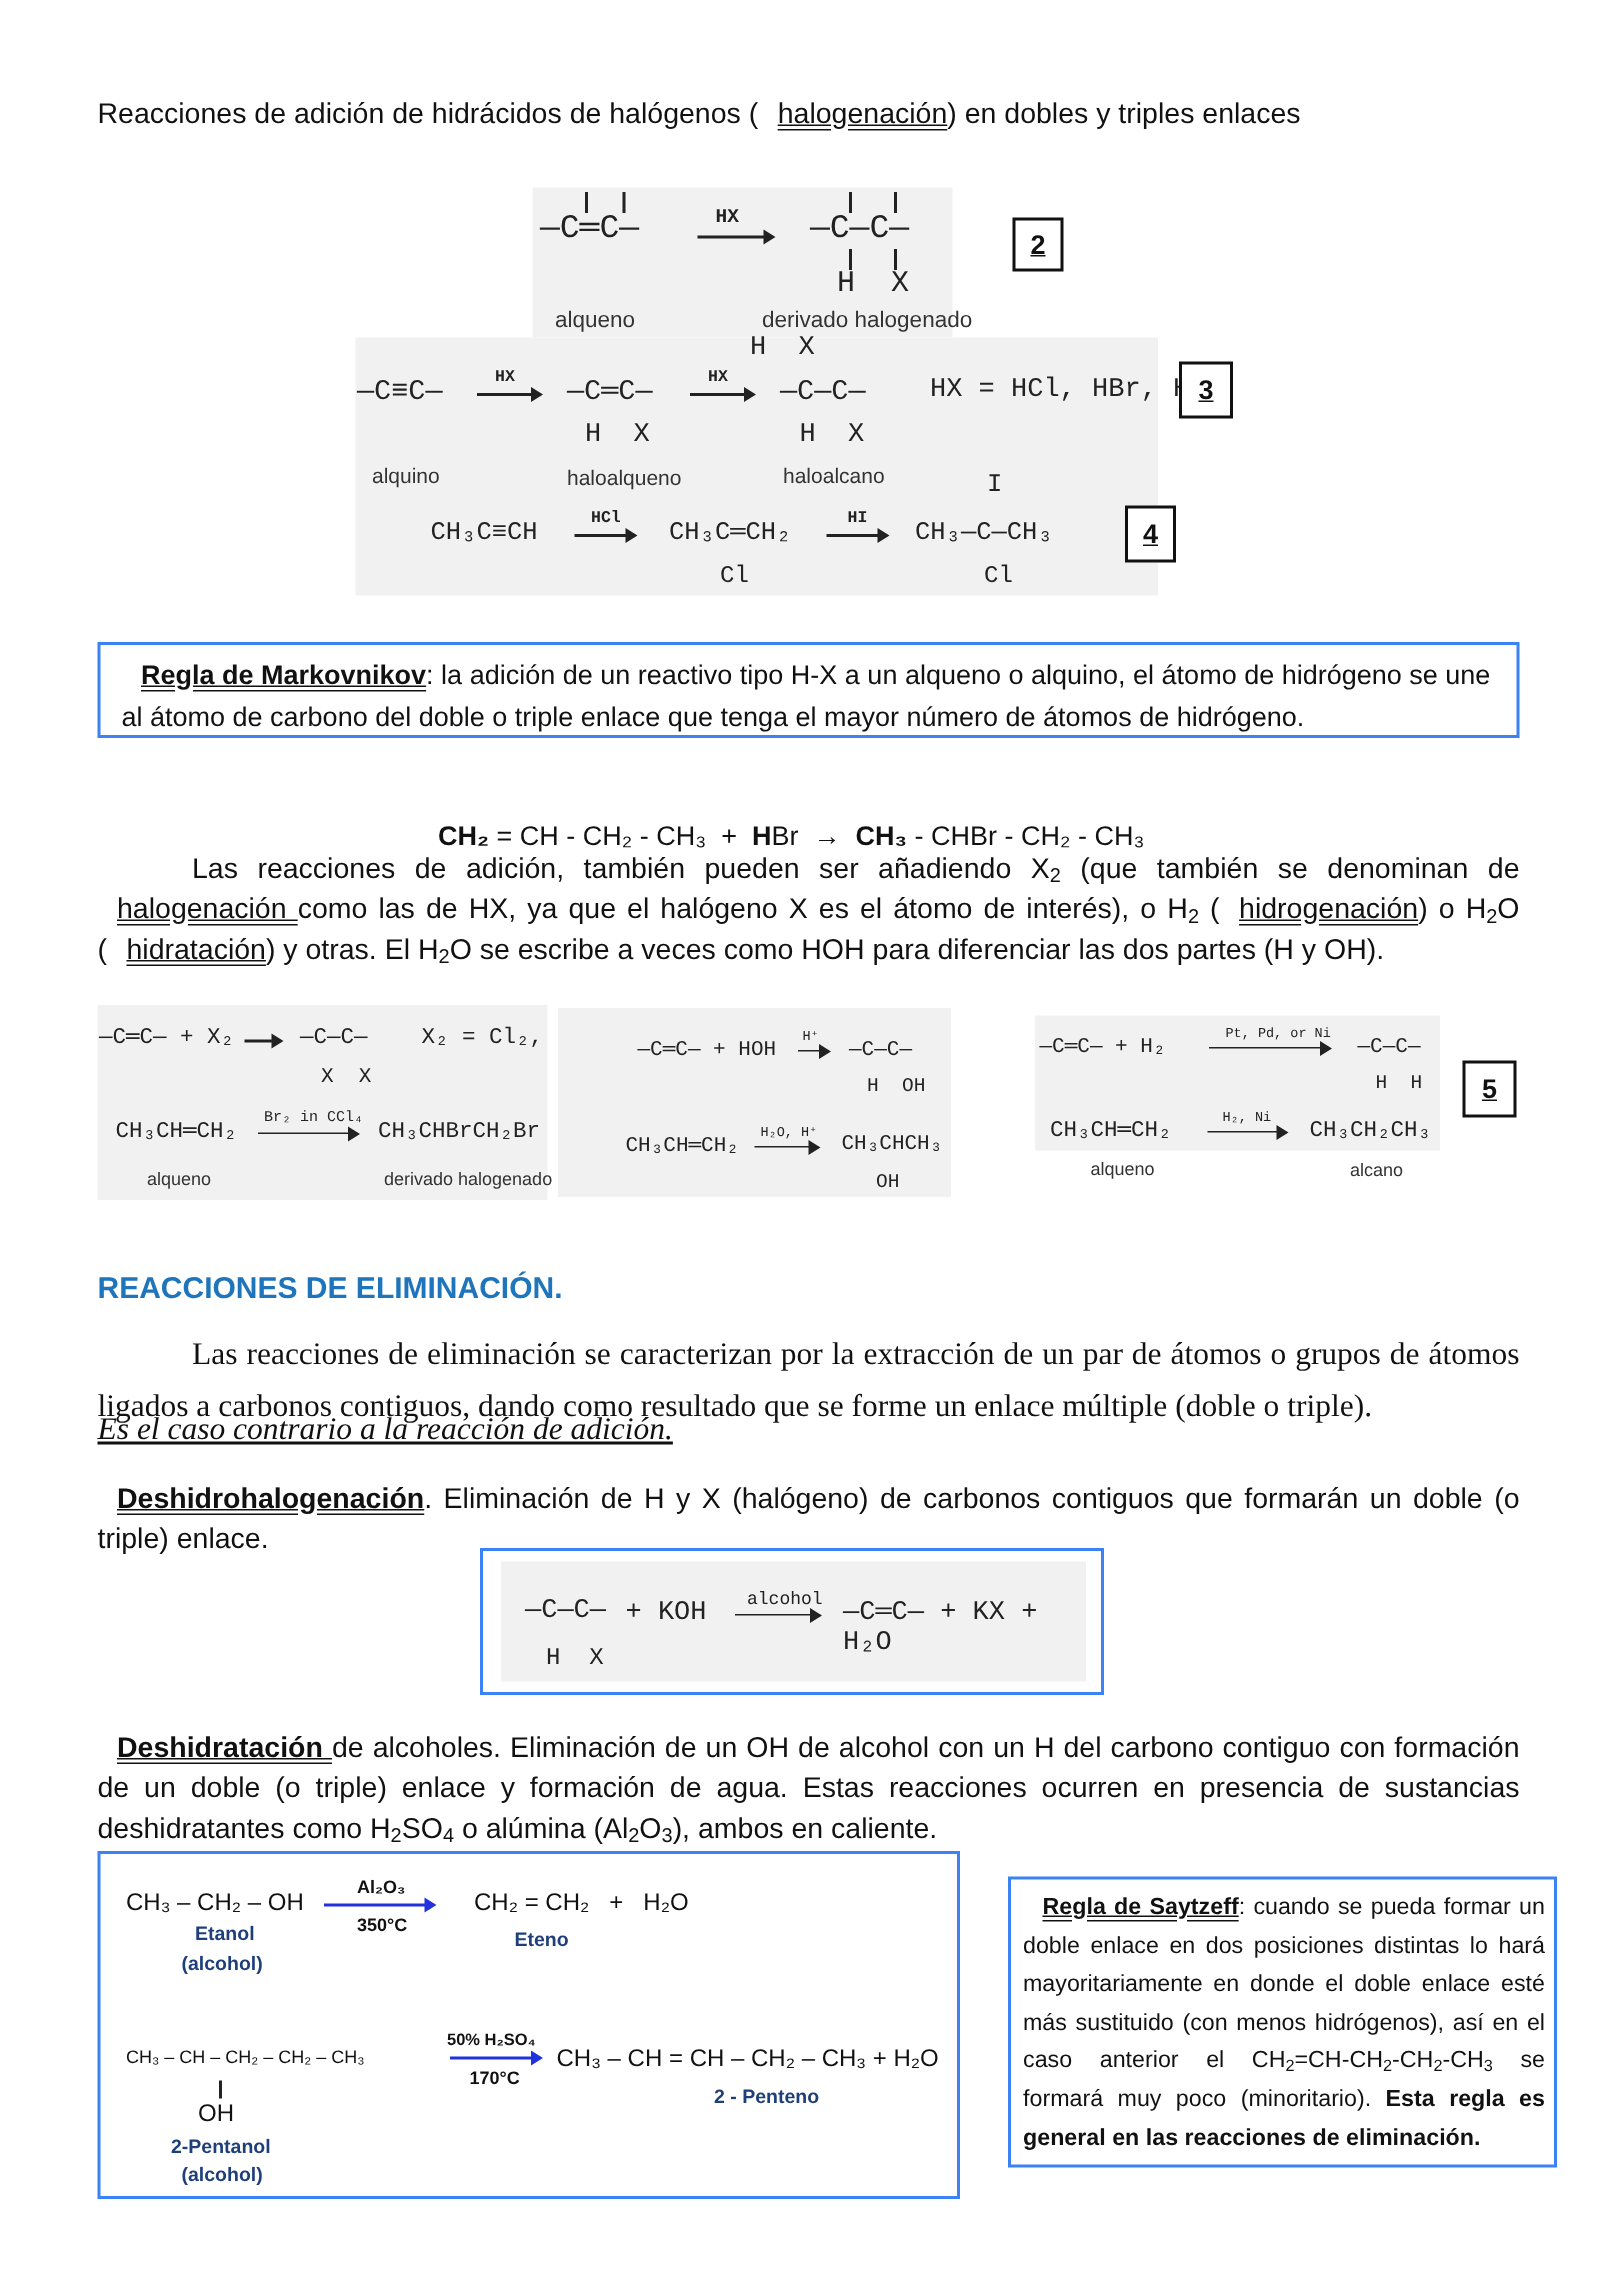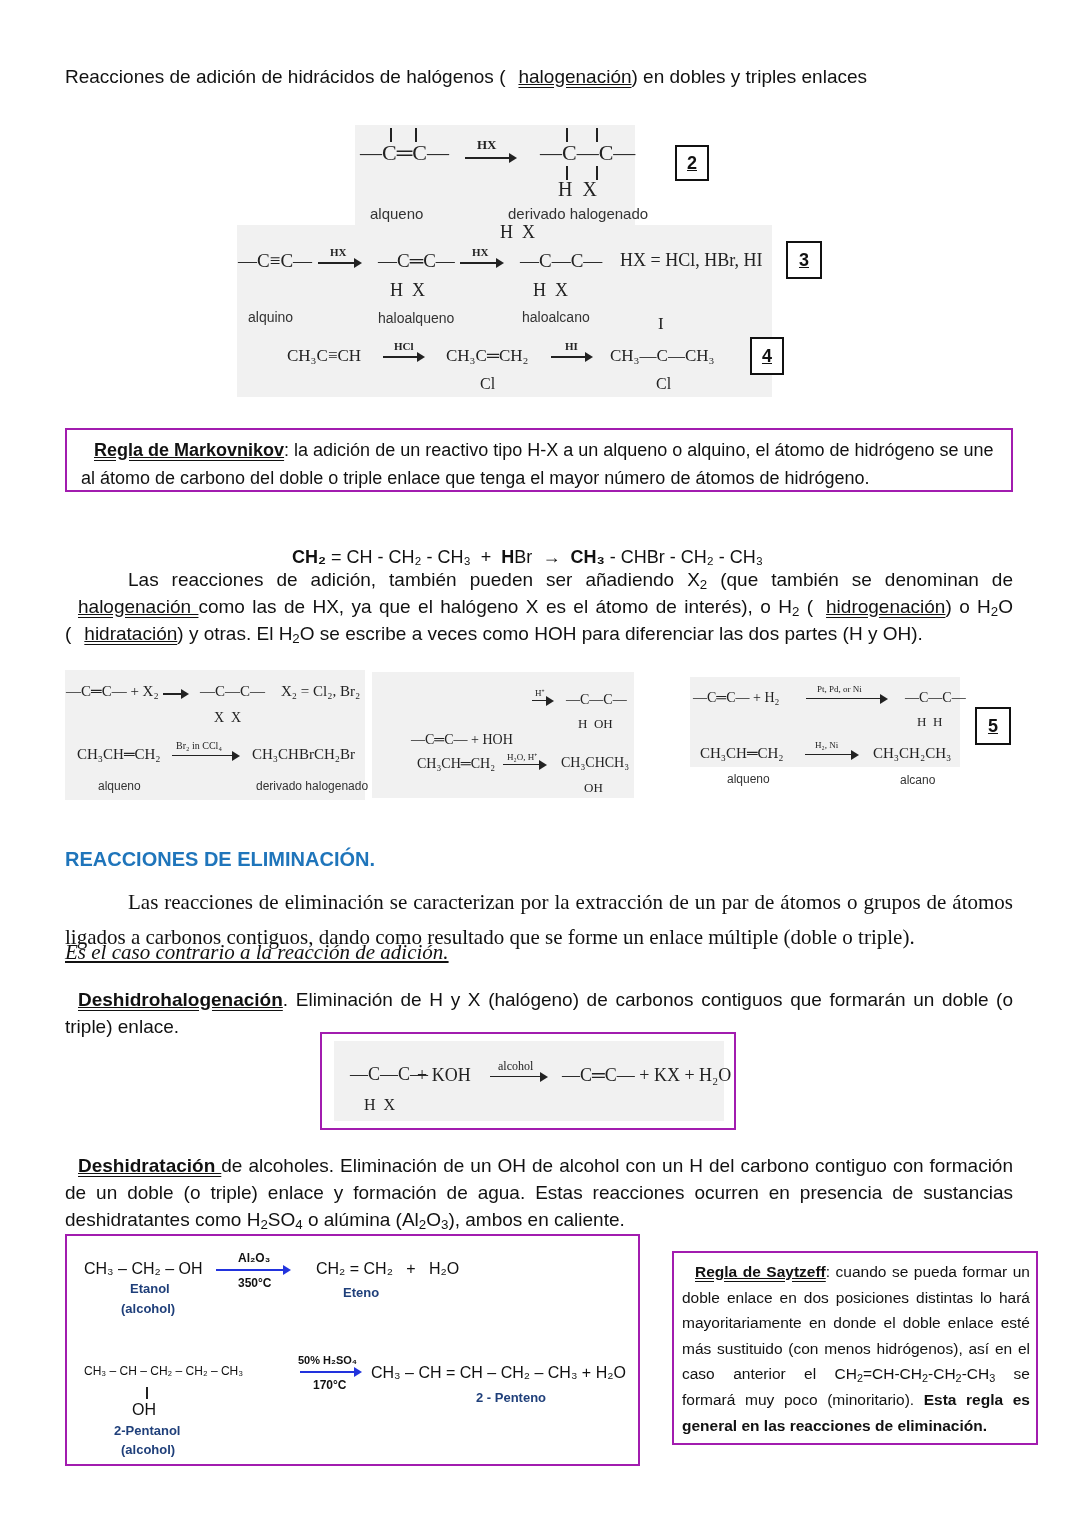--- a/index.html
+++ b/index.html
@@ -4,24 +4,24 @@
 <style>
   html, body { margin:0; padding:0; background:#ffffff; }
   body { width:1080px; height:1527px; position:relative; overflow:hidden; color:#111; font-family:"Liberation Sans", "DejaVu Sans", sans-serif; }
   .abs { position:absolute; }
   .u2 { text-decoration: underline; text-decoration-style: double; padding-left: 13px; }
   .u1 { text-decoration: underline; }
   sub { font-size:70%; vertical-align:-0.25em; line-height:0; }
 
   .heading-line { font-size:19px; }
   .fig-bg { background:#f1f1f1; }
-  .chem { font-family:Liberation Serif, serif; color:#222; }
+  .chem { font-family:Liberation Mono, monospace; color:#222; }
   .lbl { font-family:"Liberation Sans", "DejaVu Sans", sans-serif; color:#333; font-size:14px; }
   .numbox { border:2px solid #111; background:#fff; font-weight:bold; font-size:18px; text-align:center; text-decoration:underline; font-family:"Liberation Sans", sans-serif; }
-  .rulebox { border:2px solid #a21caf; background:#fff; }
+  .rulebox { border:2px solid #3b82f6; background:#fff; }
   .para { font-size:19px; line-height:27px; text-align:justify; }
   .serif-para { font-family:"Liberation Serif", "DejaVu Serif", serif; font-size:21px; line-height:35px; text-align:justify; }
   .section-title { color:#1f75bb; font-weight:bold; font-size:20px; }
   .blue-lbl { color:#1f3f7a; font-weight:bold; font-size:13px; }
   .arrow-line { position:absolute; height:2px; background:#222; }
   .arrow-line::after { content:""; position:absolute; right:-2px; top:-4px; border-left:8px solid #222; border-top:5px solid transparent; border-bottom:5px solid transparent; }
   .blue-arrow { position:absolute; height:2px; background:#2233dd; }
   .blue-arrow::after { content:""; position:absolute; right:-2px; top:-4px; border-left:8px solid #2233dd; border-top:5px solid transparent; border-bottom:5px solid transparent; }
   .bond-v { position:absolute; width:1.5px; background:#222; }
 </style>
@@ -99,21 +99,21 @@
 <div class="abs chem" style="left:214px; top:710px; font-size:14px; white-space:pre;">X  X</div>
 <div class="abs chem" style="left:281px; top:683px; font-size:15px;">X₂ = Cl₂, Br₂</div>
 <div class="abs chem" style="left:77px; top:746px; font-size:15px;">CH₃CH═CH₂</div>
 <div class="abs chem" style="left:176px; top:740px; font-size:10px;">Br₂ in CCl₄</div>
 <div class="arrow-line" style="left:172px; top:755px; width:66px; height:1px;"></div>
 <div class="abs chem" style="left:252px; top:746px; font-size:15px;">CH₃CHBrCH₂Br</div>
 <div class="abs lbl" style="left:98px; top:779px; font-size:12px;">alqueno</div>
 <div class="abs lbl" style="left:256px; top:779px; font-size:12px;">derivado halogenado</div>
 
 <div class="abs fig-bg" style="left:372px; top:672px; width:262px; height:126px;"></div>
-<div class="abs chem" style="left:411px; top:692px; font-size:14px;margin-top:40px;">—C═C— + HOH</div>
+<div class="abs chem" style="left:425px; top:692px; font-size:14px;">—C═C— + HOH</div>
 <div class="abs chem" style="left:535px; top:686px; font-size:9px;">H⁺</div>
 <div class="arrow-line" style="left:532px; top:700px; width:20px; height:1px;"></div>
 <div class="abs chem" style="left:566px; top:692px; font-size:14px;">—C—C—</div>
 <div class="abs chem" style="left:578px; top:716px; font-size:13px; white-space:pre;">H  OH</div>
 <div class="abs chem" style="left:417px; top:756px; font-size:14px;">CH₃CH═CH₂</div>
 <div class="abs chem" style="left:507px; top:750px; font-size:9px;">H₂O, H⁺</div>
 <div class="arrow-line" style="left:503px; top:764px; width:42px; height:1px;"></div>
 <div class="abs chem" style="left:561px; top:755px; font-size:14px;">CH₃CHCH₃</div>
 <div class="abs chem" style="left:584px; top:780px; font-size:13px;">OH</div>
 

